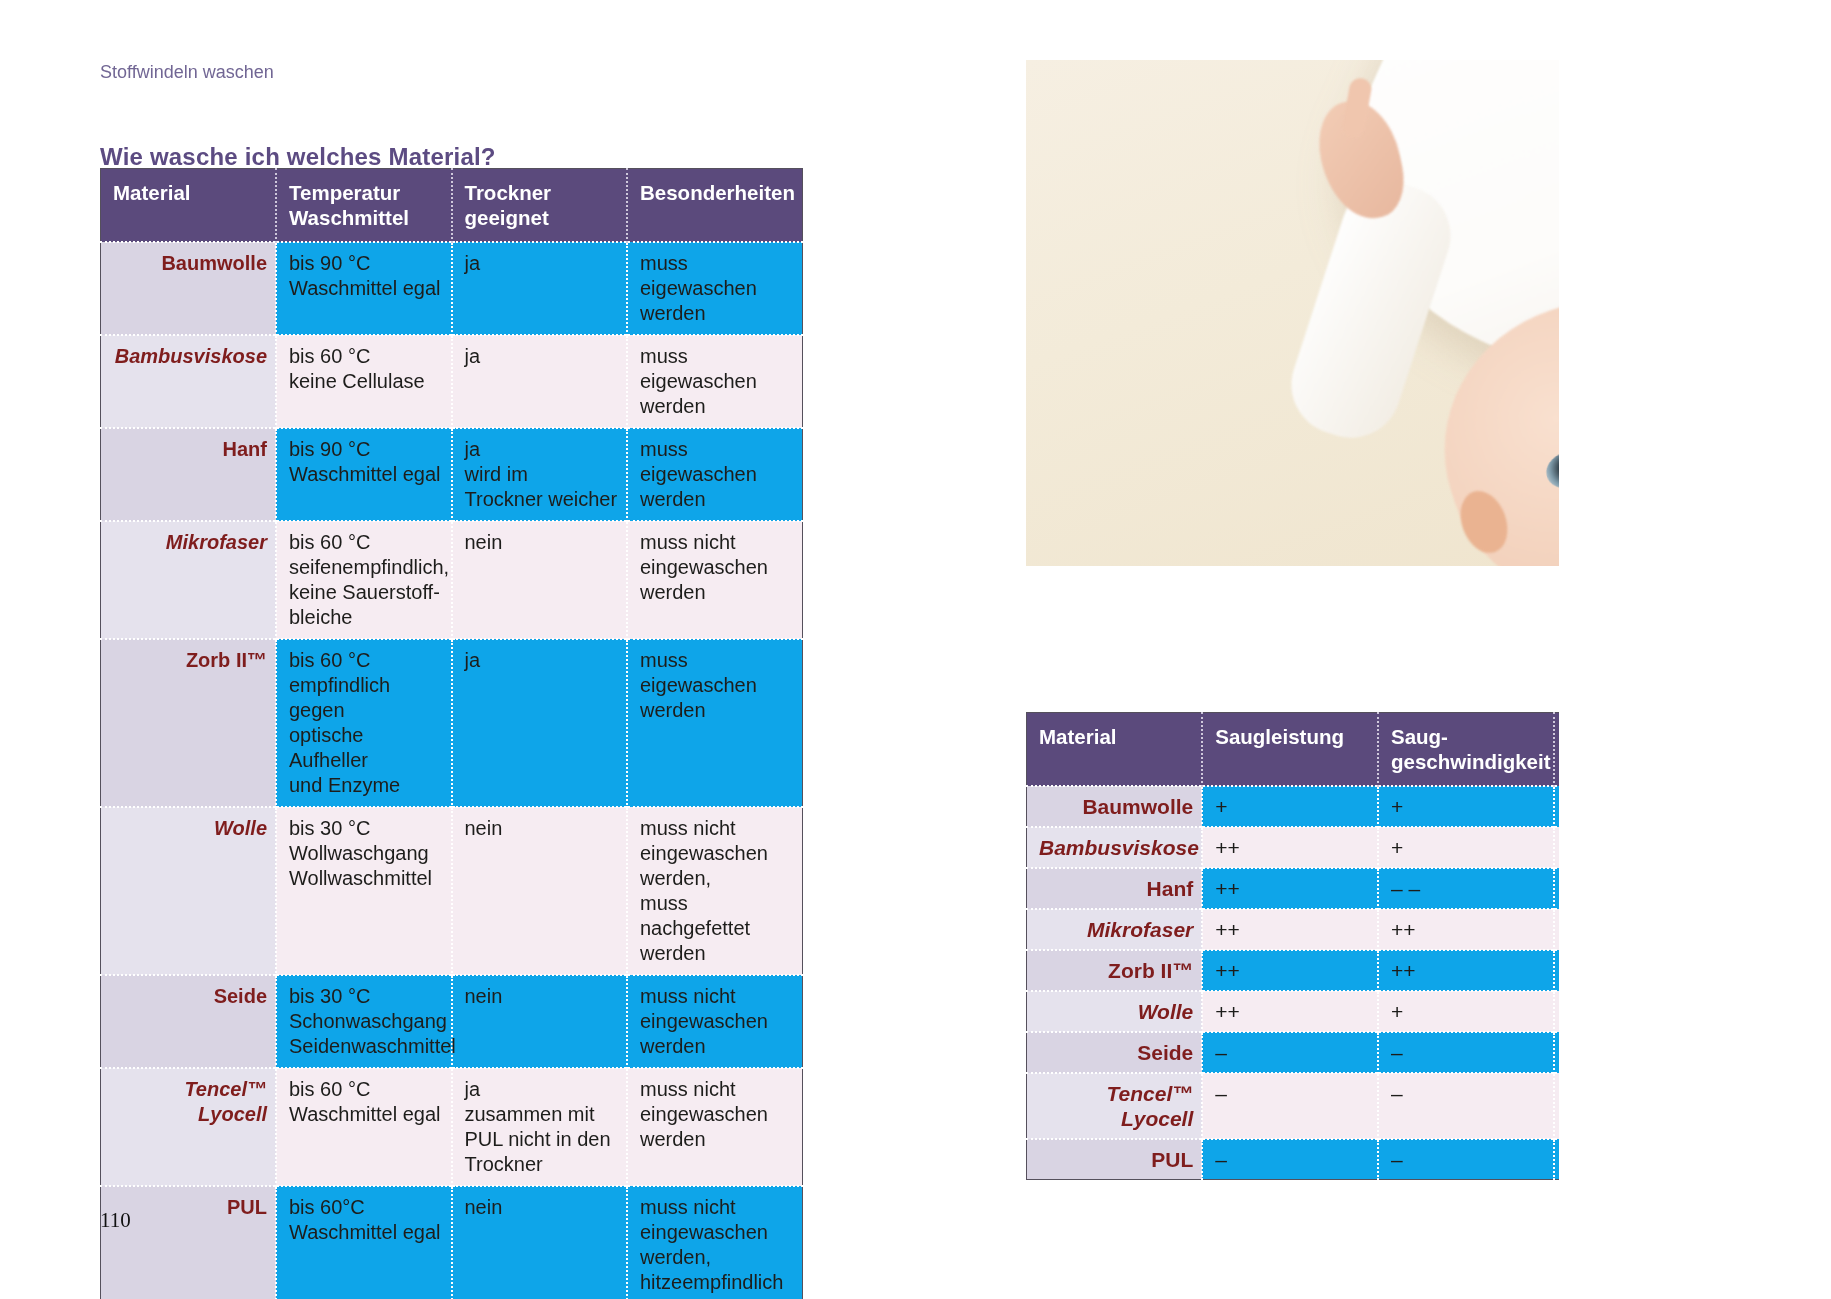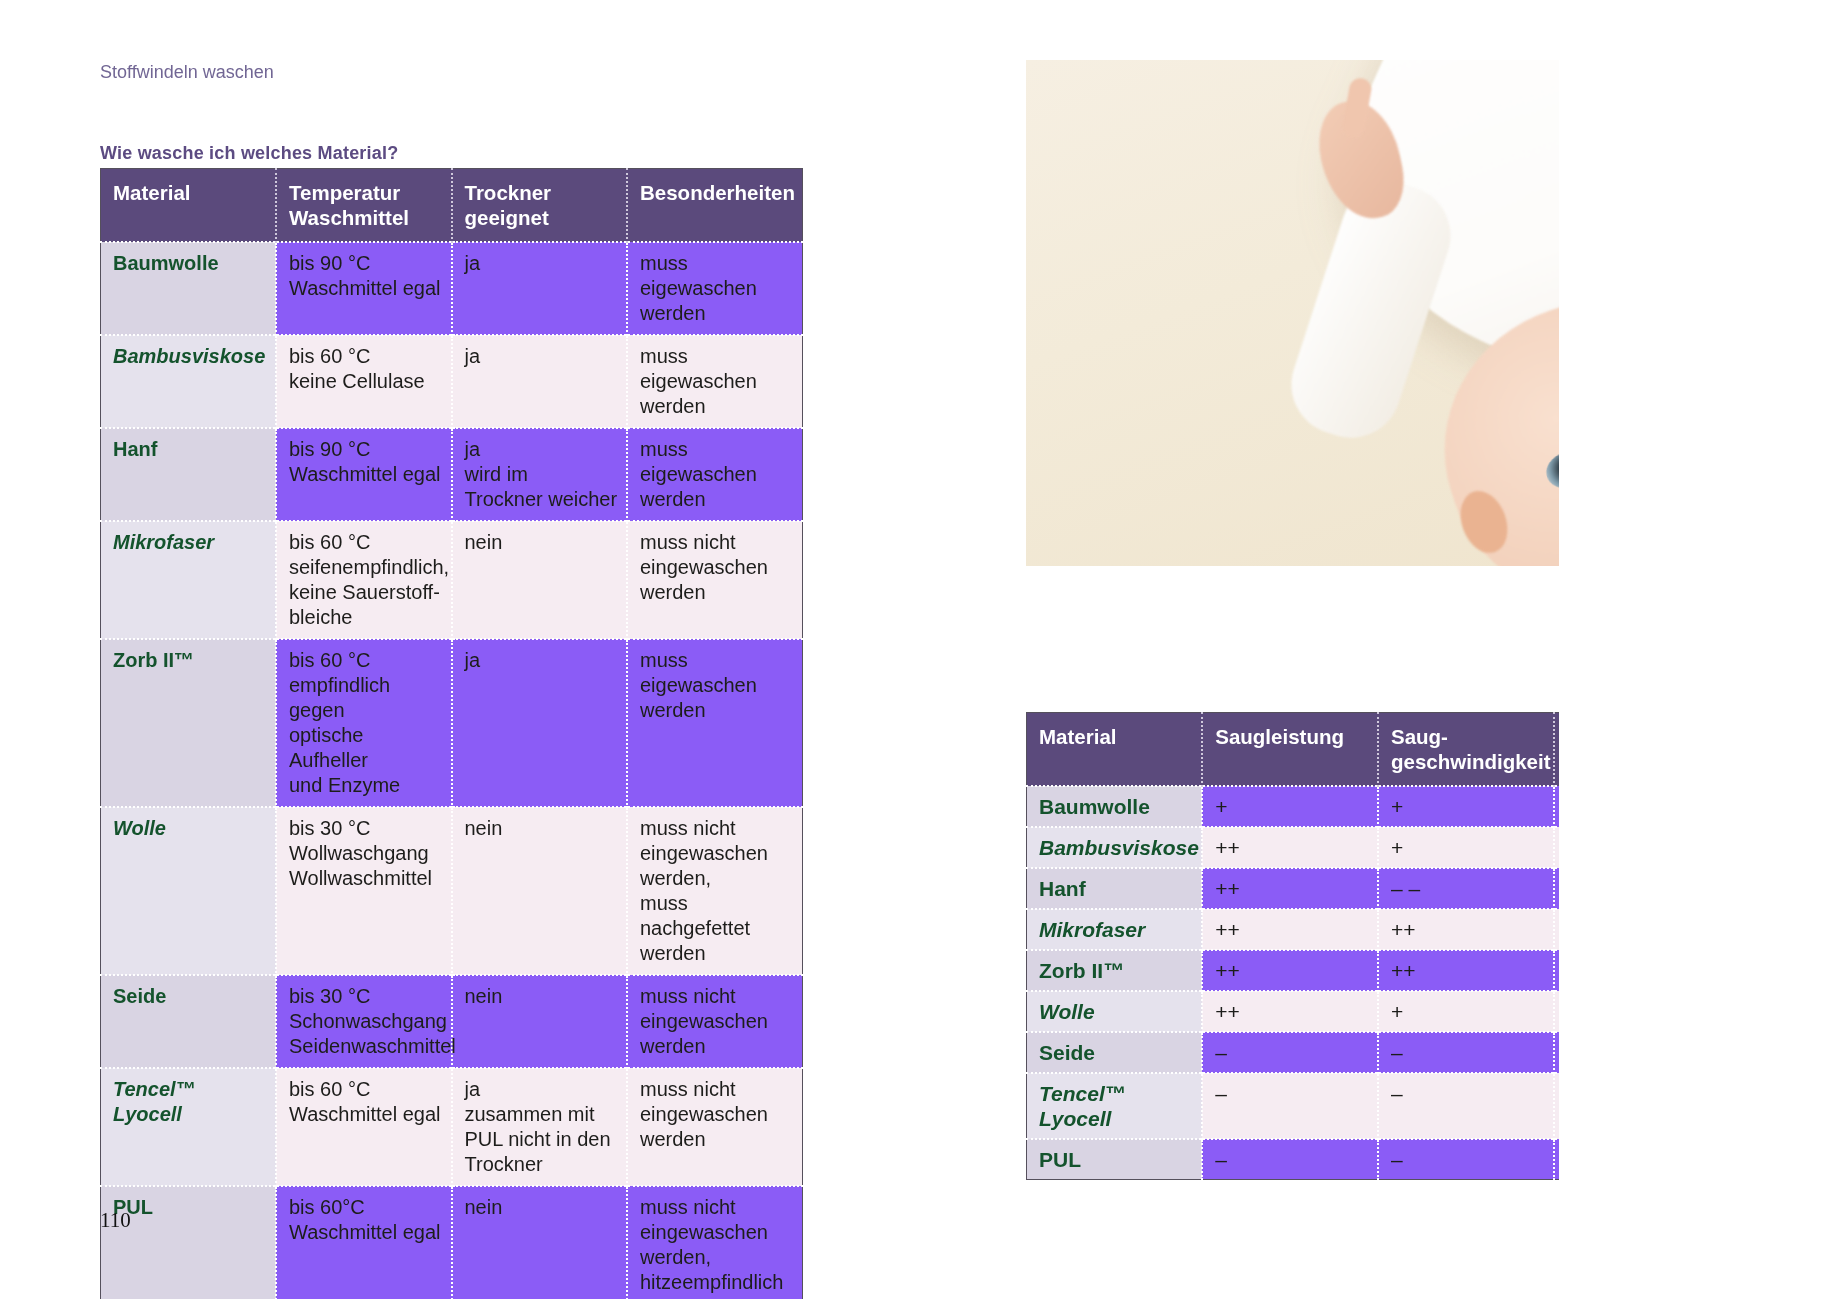--- a/index.html
+++ b/index.html
@@ -1,21 +1,21 @@
 <!DOCTYPE html>
 <html><head>
 <meta charset="utf-8">
 <style>
   html,body{margin:0;padding:0;background:#ffffff;}
   #spread{position:relative;width:1559px;height:1299px;background:#ffffff;overflow:hidden;
           font-family:"Liberation Sans",sans-serif;color:#1d1d1b;}
 
   
   .running-header{position:absolute;left:100px;top:62px;font-size:18px;color:#716694;}
-  .section-title{position:absolute;font-size:18px;font-weight:bold;color:#5c4b82;letter-spacing:.2px;}
+  .section-title{position:absolute;font-size:24px;font-weight:bold;color:#5c4b82;letter-spacing:.2px;}
   #title-left{left:100px;top:143px;}
   #title-right{left:1026px;top:674px;}
 
   .wash-table{position:absolute;left:100px;top:168px;width:703px;border-collapse:collapse;
               table-layout:fixed;border:1px solid #55505c;}
   .props-table{position:absolute;left:1026px;top:712px;width:704px;border-collapse:collapse;
                table-layout:fixed;border:1px solid #55505c;}
   .wash-table col,.props-table col{width:25%;}
 
   .wash-table th,.props-table th{background:#5b4a7c;color:#ffffff;font-size:20.5px;font-weight:bold;
@@ -24,24 +24,24 @@
   .wash-table th:first-child,.props-table th:first-child{border-left:none;}
 
   .wash-table td{font-size:20px;line-height:25px;vertical-align:top;text-align:left;
       padding:8px 8px 8px 12px;white-space:pre-line;border-left:2px dotted #ffffff;
       border-top:2px dotted #ffffff;}
   .props-table td{font-size:21px;line-height:25px;vertical-align:top;text-align:left;
       padding:7px 8px 7px 12px;white-space:pre-line;border-left:2px dotted #ffffff;
       border-top:2px dotted #ffffff;}
   .wash-table td:first-child,.props-table td:first-child{border-left:none;}
 
-  td.mat{font-weight:bold;color:#14532d;}
+  td.mat{font-weight:bold;color:#7f1d1d;text-align:right;}
   tr.odd  td.mat{background:#d9d4e3;}
   tr.even td.mat{background:#e5e2ed;font-style:italic;}
-  tr.odd  td.dat{background:#8b5cf6;margin-top:40px;}
+  tr.odd  td.dat{background:#0ea5e9;margin-top:40px;}
   tr.even td.dat{background:#f6ecf2;}
 
   .page-number{position:absolute;top:1208px;font-family:"Liberation Serif",serif;font-size:21px;color:#111;text-align:center;}
   #pageno-left{left:100px;}
   #pageno-right{left:1026px;width:704px;text-align:right;}
 
   
   .photo{position:absolute;left:1026px;top:60px;width:704px;height:506px;overflow:hidden;
          background:linear-gradient(160deg,#f6efe2 0%,#f3ebd9 40%,#efe4cd 100%);}
   .photo *{position:absolute;}

